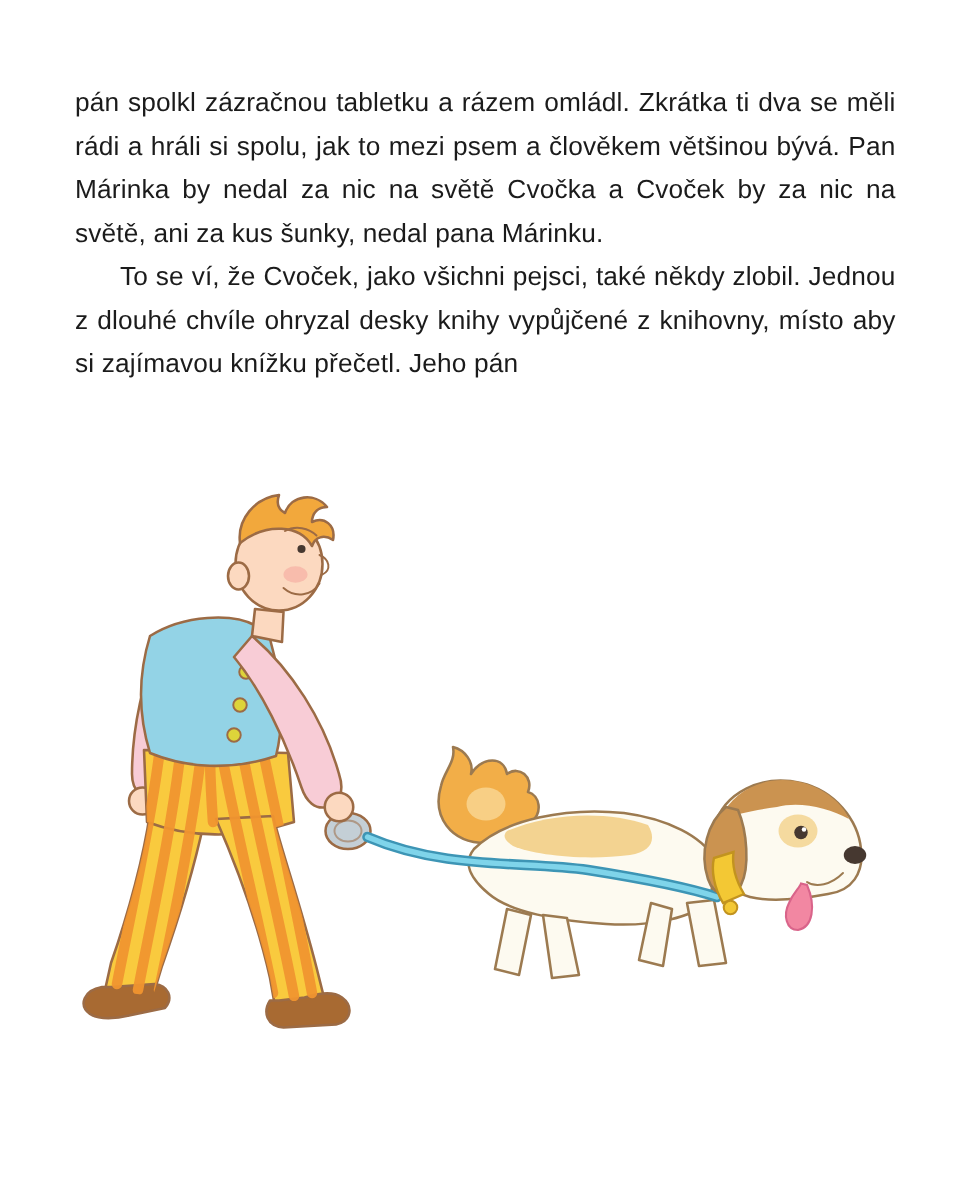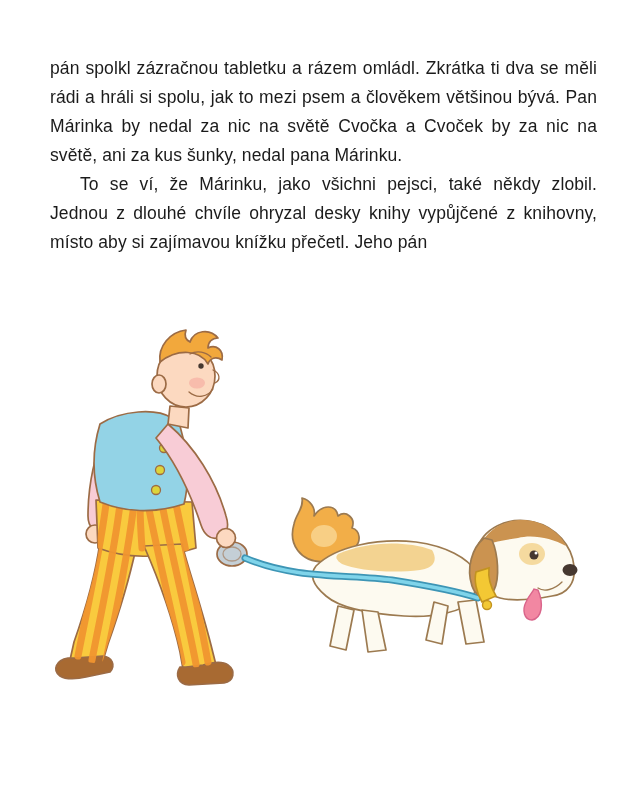--- a/index.html
+++ b/index.html
@@ -44,21 +44,21 @@
   .leash-outer{fill:none;stroke:var(--c-leash_dark);stroke-width:7;stroke-linecap:round;}
   .leash-inner{fill:none;stroke:var(--c-leash);stroke-width:3.6;stroke-linecap:round;}
 </style>
 </head>
 <body>
 
 <div class="page">
 
   <div class="text-block">
     <p class="para">pán spolkl zázračnou tabletku a rázem omládl. Zkrátka ti dva se měli rádi a hráli si spolu, jak to mezi psem a člověkem většinou bývá. Pan Márinka by nedal za nic na světě Cvočka a Cvoček by za nic na světě, ani za kus šunky, nedal pana Márinku.</p>
-    <p class="para indent">To se ví, že Márinku, jako všichni pejsci, také někdy zlobil. Jednou z dlouhé chvíle ohryzal desky knihy vypůjčené z knihovny, místo aby si zajímavou knížku přečetl. Jeho pán</p>
+    <p class="para indent">To se ví, že Cvoček, jako všichni pejsci, také někdy zlobil. Jednou z dlouhé chvíle ohryzal desky knihy vypůjčené z knihovny, místo aby si zajímavou knížku přečetl. Jeho pán</p>
   </div>
 
   <div class="illustration" aria-label="Smiling man in a light blue vest and yellow striped trousers walking a small white-and-tan dog on a blue retractable leash">
     <svg width="560" height="400" viewBox="0 0 560 400" xmlns="http://www.w3.org/2000/svg">
       <defs>
         <path id="pants-hip" d="M56,188 L152,190 L156,236 C120,248 84,246 58,236 Z"></path>
         <path id="pants-back" d="M60,230 C56,258 46,296 34,330 L30,348 L62,352 L68,332 C80,298 90,264 96,236 Z"></path>
         <path id="pants-front" d="M104,234 C118,266 132,304 140,340 L143,357 L176,353 L171,333 C160,290 148,256 142,232 Z"></path>
         <clipPath id="pantsClip">
           <use href="#pants-hip"></use>

